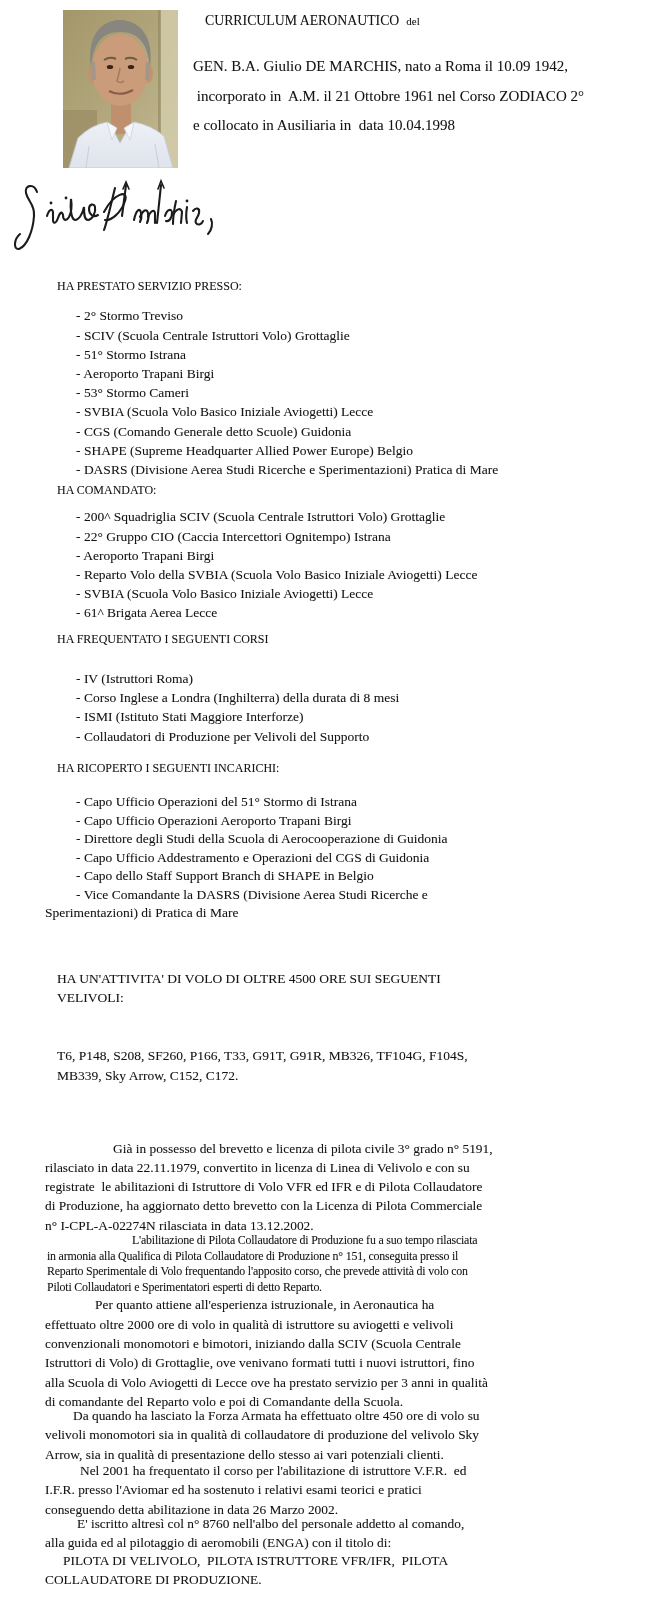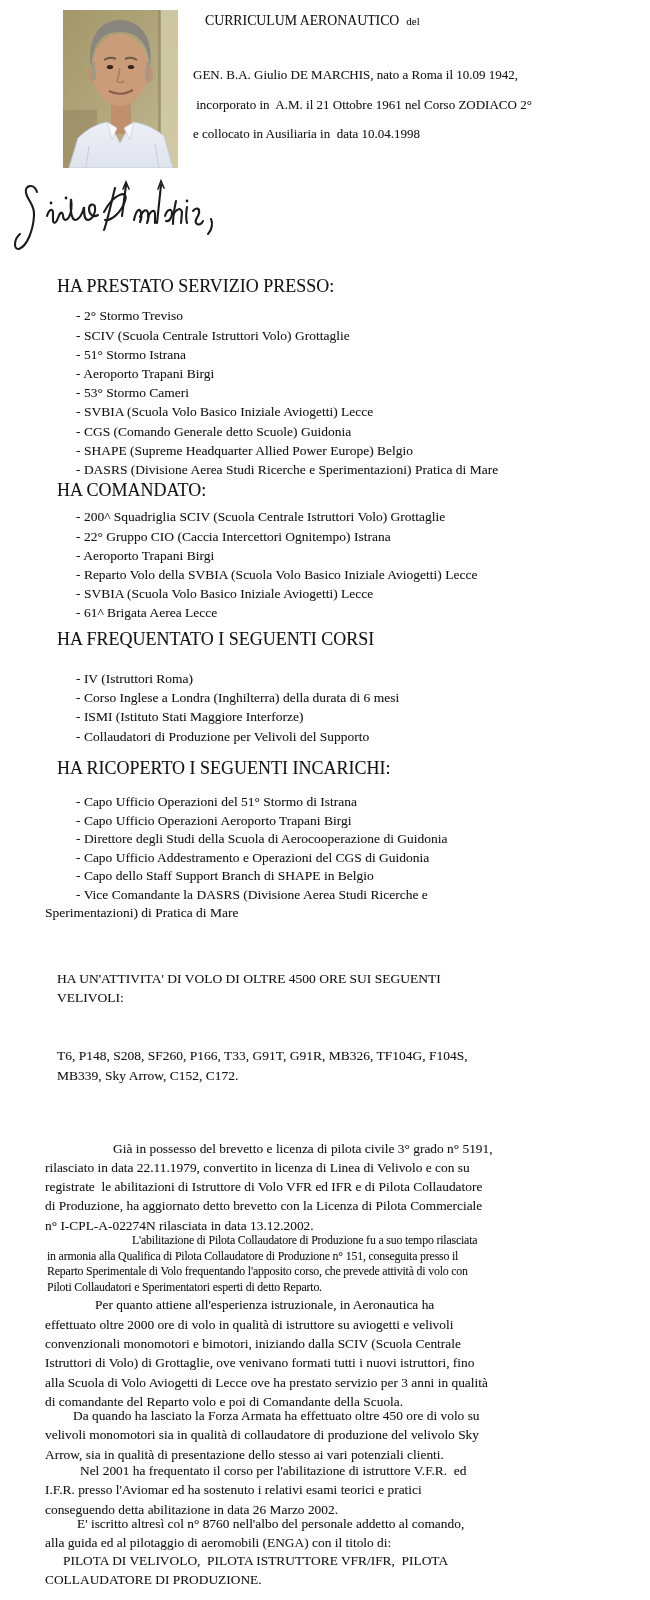--- a/index.html
+++ b/index.html
@@ -15,28 +15,28 @@
   
   .header { position: relative; height: 262px; }
   .photo {
     position: absolute; left: 63px; top: 10px; width: 115px; height: 158px;
     overflow: hidden;
   }
   .photo svg { display: block; width: 115px; height: 158px; }
   .title-row { position: absolute; left: 205px; top: 13px; font-size: 13.8px; white-space: pre; }
   .title-suffix { font-size: 11px; margin-left: 7px; }
   .info {
-    position: absolute; left: 193px; top: 60px;
-    font-size: 13px; line-height: 29.6px; white-space: pre;
+    position: absolute; left: 193px; top: 52px;
+    font-size: 15px; line-height: 29.6px; white-space: pre;
   }
   .signature { position: absolute; left: 3px; top: 176px; width: 228px; height: 78px; }
   .signature svg { display: block; }
 
   
-  .sec-heading { margin: 0 0 0 57px; font-size: 18px; line-height: 19.3px; white-space: pre; }
+  .sec-heading { margin: 0 0 0 57px; font-size: 12px; line-height: 19.3px; white-space: pre; }
   .sec-list { margin: 0 0 0 76px; }
   .li { font-size: 13.5px; line-height: 19.2px; white-space: pre; }
   .li::before { content: "- "; }
   .li.outdent { margin-left: -31px; text-indent: 31px; }
 
   .s0 .sec-heading { margin-top: 15px; } .s0 .sec-list { margin-top: 10px; }
   .s1 .sec-heading { margin-top: 2px;  } .s1 .sec-list { margin-top: 7px;  }
   .s2 .sec-heading { margin-top: 7px;  } .s2 .sec-list { margin-top: 20px; }
   .s3 .sec-heading { margin-top: 13px; } .s3 .sec-list { margin-top: 15px; }
   .s3 .li { line-height: 18.5px; }
@@ -161,21 +161,21 @@
             <div class="li">Aeroporto Trapani Birgi</div>
             <div class="li">Reparto Volo della SVBIA (Scuola Volo Basico Iniziale Aviogetti) Lecce</div>
             <div class="li">SVBIA (Scuola Volo Basico Iniziale Aviogetti) Lecce</div>
             <div class="li">61^ Brigata Aerea Lecce</div>
           </div>
         </div>
         <div class="section s2">
           <div class="sec-heading">HA FREQUENTATO I SEGUENTI CORSI</div>
           <div class="sec-list">
             <div class="li">IV (Istruttori Roma)</div>
-            <div class="li">Corso Inglese a Londra (Inghilterra) della durata di 6 mesi</div>
+            <div class="li">Corso Inglese a Londra (Inghilterra) della durata di 8 mesi</div>
             <div class="li">ISMI (Istituto Stati Maggiore Interforze)</div>
             <div class="li">Collaudatori di Produzione per Velivoli del Supporto</div>
           </div>
         </div>
         <div class="section s3">
           <div class="sec-heading">HA RICOPERTO I SEGUENTI INCARICHI:</div>
           <div class="sec-list">
             <div class="li">Capo Ufficio Operazioni del 51° Stormo di Istrana</div>
             <div class="li">Capo Ufficio Operazioni Aeroporto Trapani Birgi</div>
             <div class="li">Direttore degli Studi della Scuola di Aerocooperazione di Guidonia</div>

